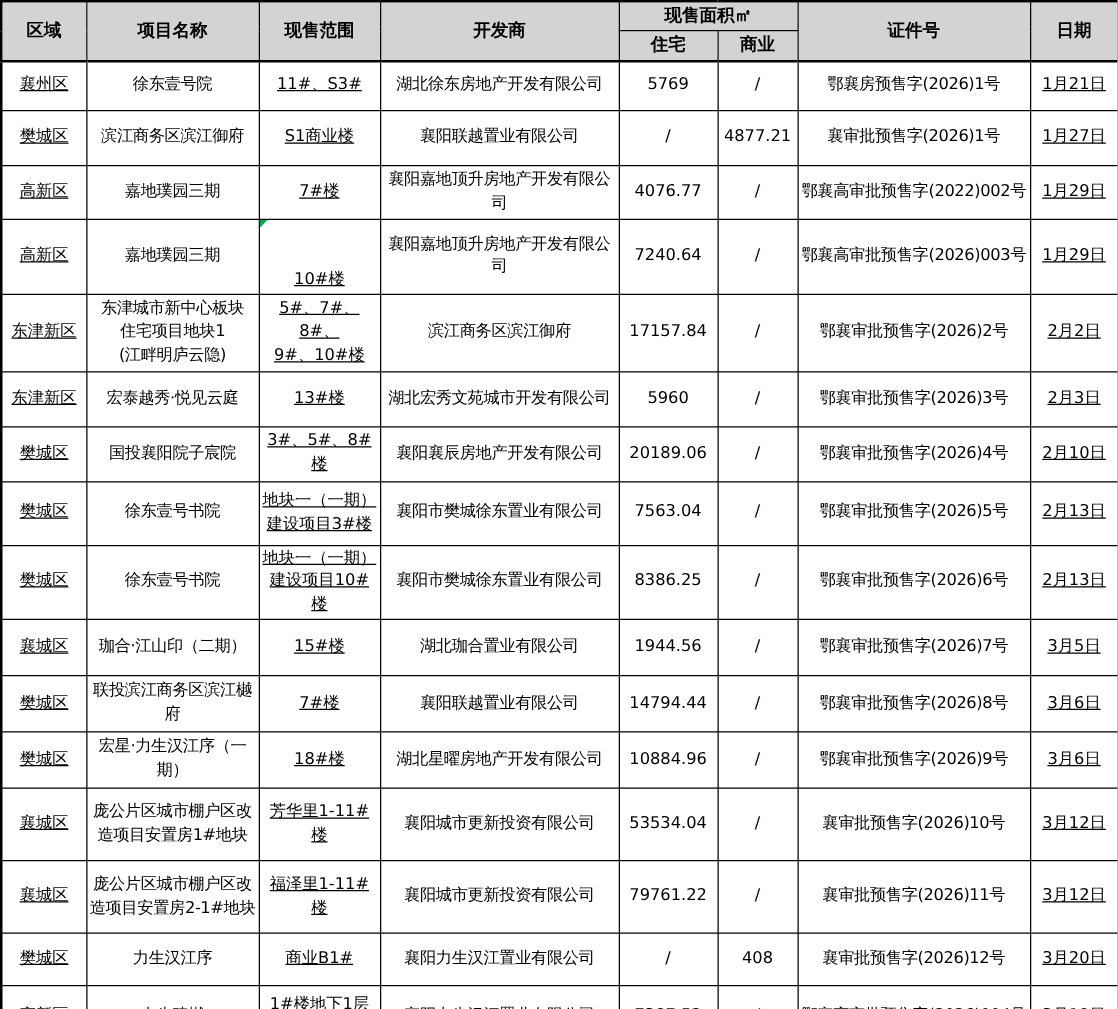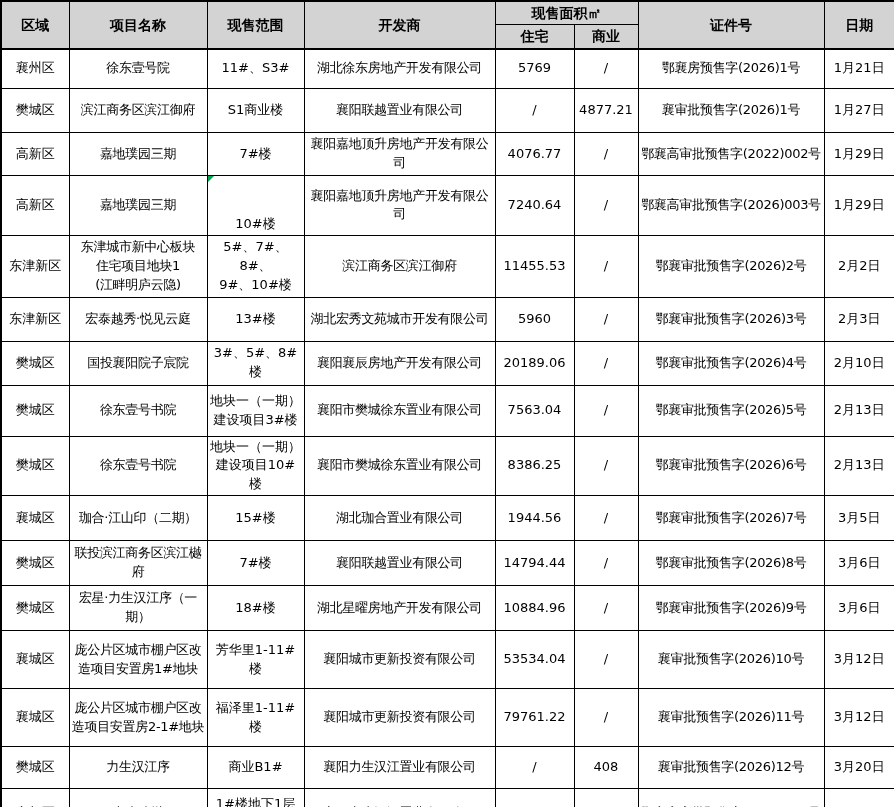--- a/index.html
+++ b/index.html
@@ -32,21 +32,21 @@
     font-size: 14px;
     border-bottom-width: 2px;
   }
   table.presale th.group-top {
     border-bottom-width: 1px;
   }
   table.presale td {
     font-size: 13px;
     font-weight: 400;
   }
-  td.cell-range, td.cell-date, td.cell-region { font-size: 13px; }
+  td.cell-range, td.cell-date, td.cell-region { font-size: 13px; text-decoration: underline; }
   td.cell-project, td.cell-developer, td.cell-cert { font-size: 13px; letter-spacing: -0.3px; }
   .cell-rel { position: relative; }
   .note-triangle {
     position: absolute;
     top: 0;
     left: 0;
     width: 0;
     height: 0;
     border-top: 6px solid #00a550;
     border-right: 6px solid transparent;
@@ -126,21 +126,21 @@
       <td class="cell-date">1月29日</td>
     </tr>
     <tr style="height:62px">
       <td class="cell-region">东津新区</td>
       <td class="cell-project">东津城市新中心板块
 住宅项目地块1
 (江畔明庐云隐)</td>
       <td class="cell-range">5#、7#、8#、
 9#、10#楼</td>
       <td class="cell-developer">滨江商务区滨江御府</td>
-      <td class="cell-residential">11455.53</td>
+      <td class="cell-residential">17157.84</td>
       <td class="cell-commercial">/</td>
       <td class="cell-cert">鄂襄审批预售字(2026)2号</td>
       <td class="cell-date">2月2日</td>
     </tr>
     <tr style="height:44px">
       <td class="cell-region">东津新区</td>
       <td class="cell-project">宏泰越秀·悦见云庭</td>
       <td class="cell-range">13#楼</td>
       <td class="cell-developer">湖北宏秀文苑城市开发有限公司</td>
       <td class="cell-residential">5960</td>

